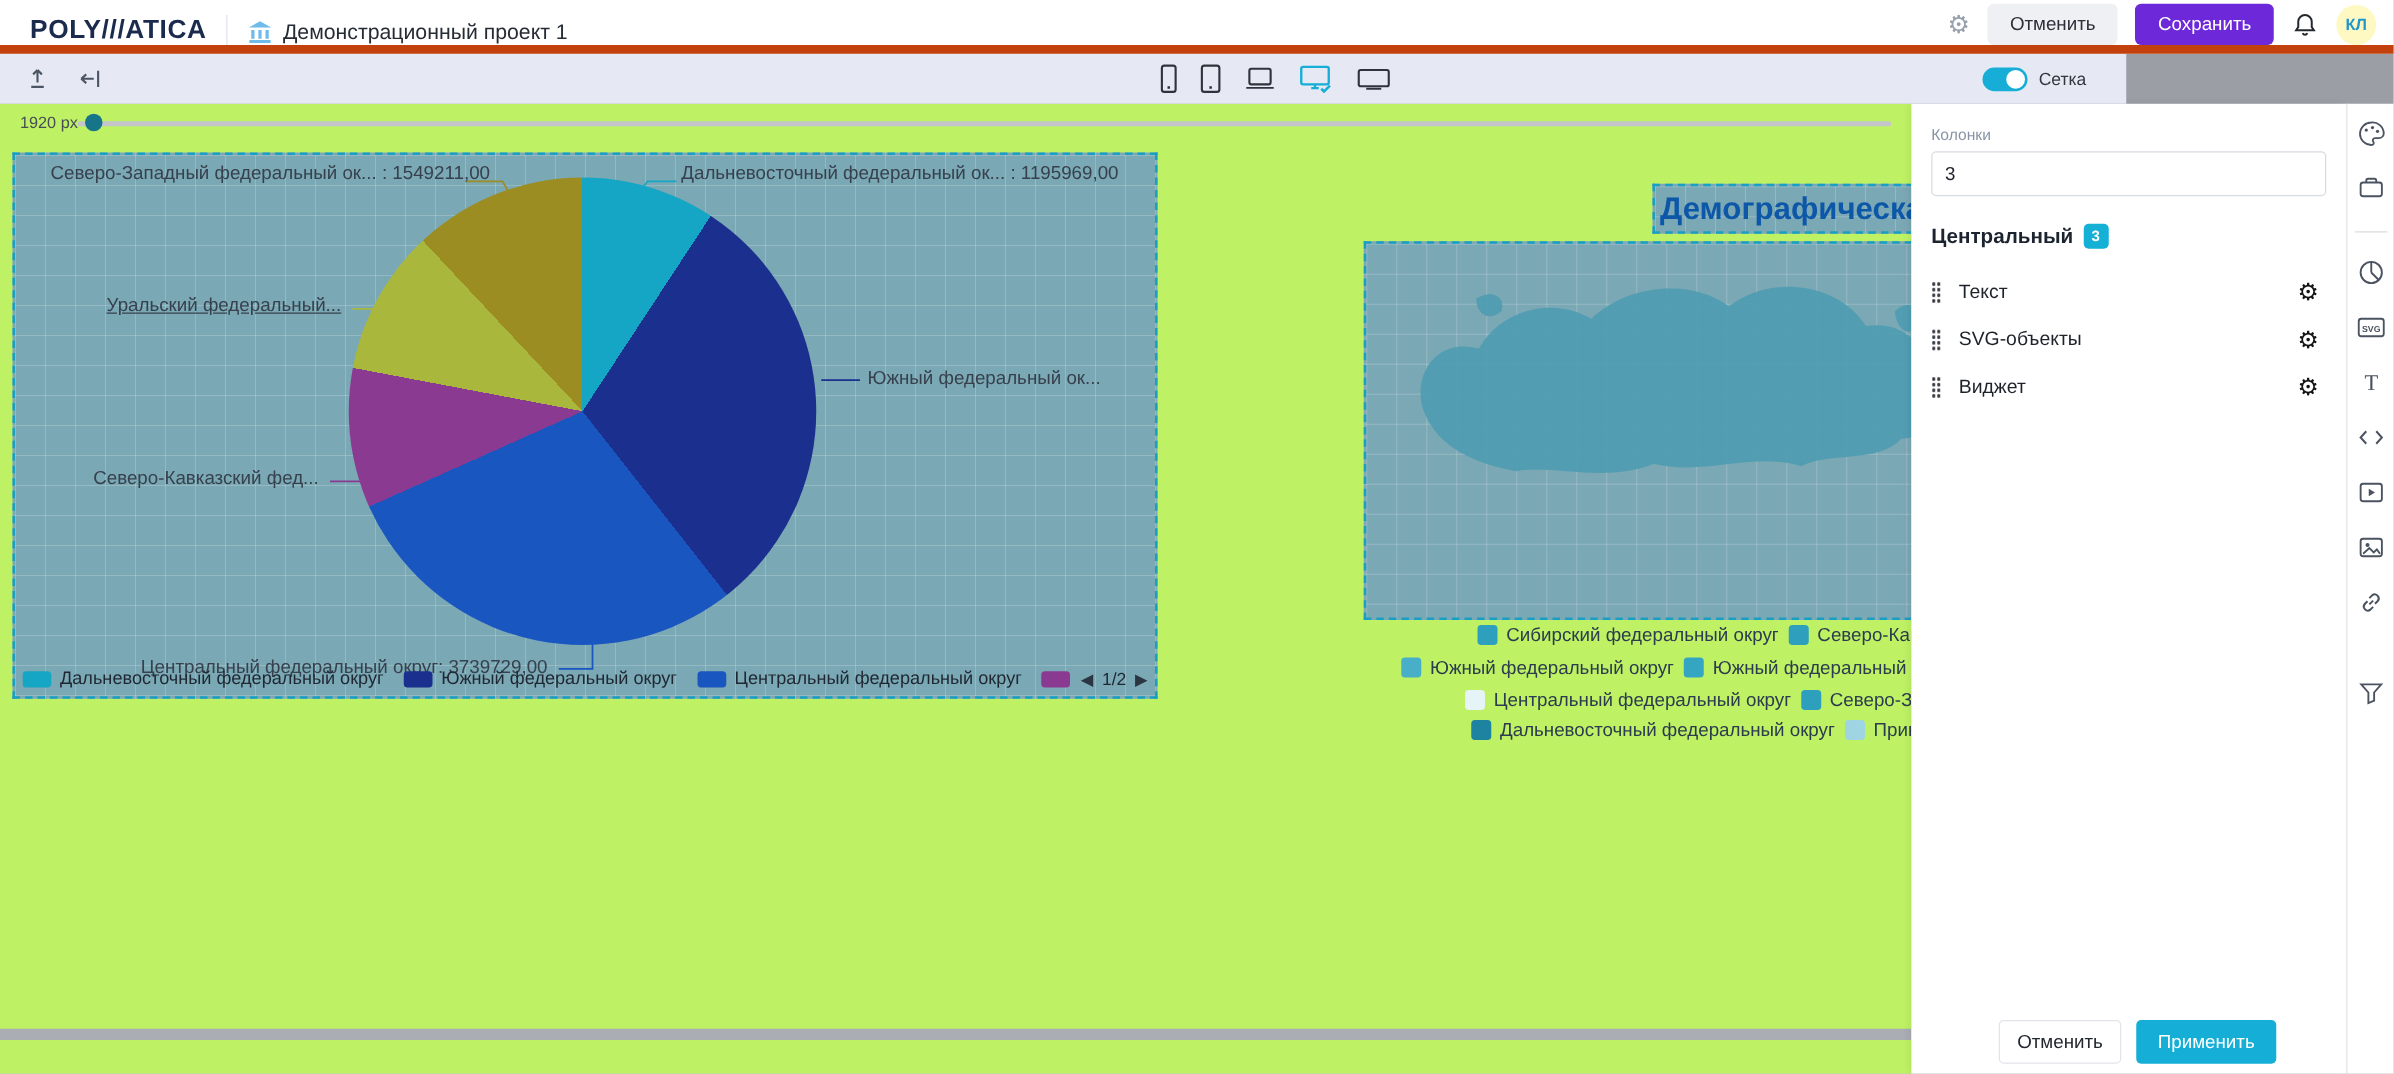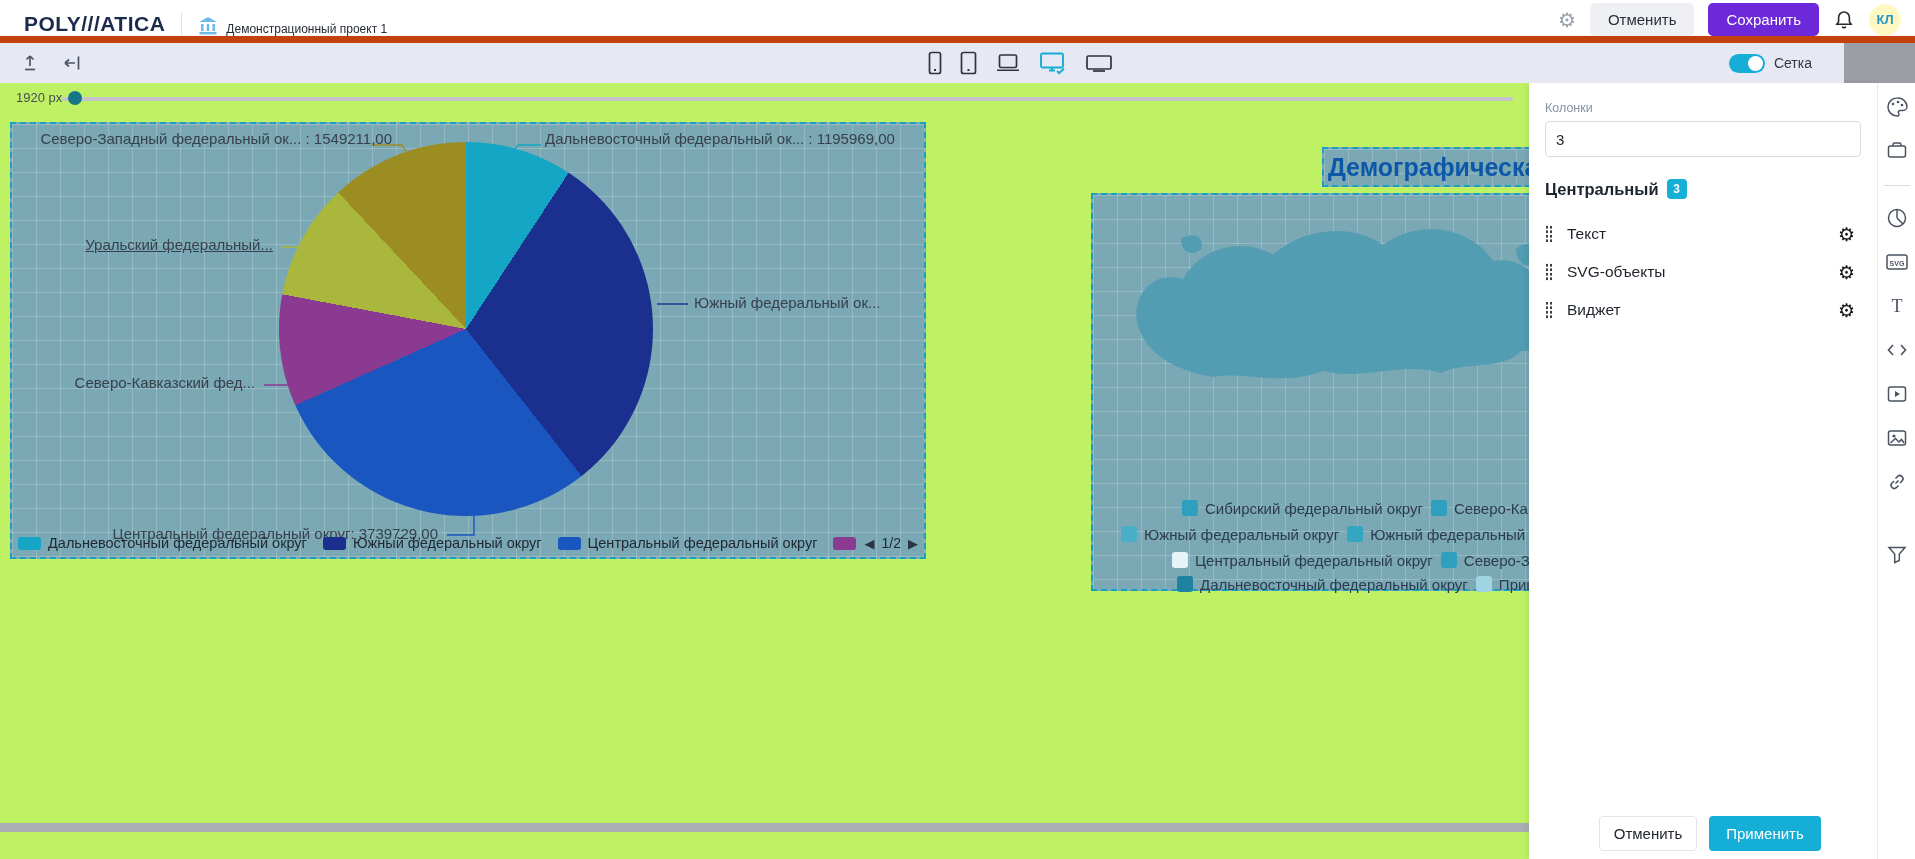--- a/index.html
+++ b/index.html
@@ -4,30 +4,30 @@
 <style>
   * { margin:0; padding:0; box-sizing:border-box; }
   html,body { width:1915px; height:859px; overflow:hidden; font-family:"Liberation Sans", sans-serif; }
   .app { width:1915px; height:859px; position:relative; background:#9b9ea5; }
 
   
   .topbar { position:absolute; top:0; left:0; width:1915px; height:43px; background:#ffffff; border-bottom:7px solid #c2410c; display:flex; align-items:flex-end; padding:0 14px 0 24px; z-index:30; }
   .logo { font-size:21px; font-weight:800; color:#1b2b4e; letter-spacing:.5px; white-space:nowrap; }
   .tb-divider { width:1px; height:24px; background:#e0e3e9; margin:0 16px; }
   .bank-icon { width:20px; height:20px; margin-right:8px; }
-  .proj-title { font-size:12px; color:#262c36; font-weight:500; }
+  .proj-title { font-size:17px; color:#262c36; font-weight:500; }
   .tb-right { margin-left:auto; display:flex; align-items:center; gap:14px; }
   .gear-top { font-size:20px; color:#97a0ad; line-height:1; cursor:pointer; }
   .btn { border:none; border-radius:5px; font-size:15px; padding:8px 18px; cursor:pointer; font-family:inherit; }
   .btn-cancel-top { background:#eef0f4; color:#2a2f38; }
   .btn-save { background:#6d28d9; color:#ffffff; }
   .avatar { width:32px; height:32px; border-radius:50%; background:#fef9c3; color:#2596c8; font-size:13px; font-weight:700; display:flex; align-items:center; justify-content:center; }
 
   
-  .toolbar { position:absolute; top:43px; left:0; width:1844px; height:40px; background:#e6e9f3; display:flex; align-items:center; z-index:25; }
+  .toolbar { position:absolute; top:43px; left:0; width:1701px; height:40px; background:#e6e9f3; display:flex; align-items:center; z-index:25; }
   .tool-left { display:flex; align-items:center; gap:22px; padding-left:20px; }
   .devices { position:absolute; left:928px; top:0; height:40px; display:flex; align-items:center; gap:18px; }
   .grid-toggle-wrap { position:absolute; right:32px; top:0; height:40px; display:flex; align-items:center; gap:9px; }
   .toggle { width:36px; height:19px; background:#16aed6; border-radius:10px; position:relative; cursor:pointer; }
   .toggle .knob { position:absolute; right:2px; top:2px; width:15px; height:15px; border-radius:50%; background:#fff; }
   .grid-label { font-size:14px; color:#33383f; }
 
   
   .workspace { position:absolute; top:83px; left:0; width:1915px; height:776px; }
   .canvas { position:absolute; left:0; top:0; width:1529px; height:776px; overflow:hidden; background:#bef264; }
@@ -36,21 +36,21 @@
   .ruler-track { position:absolute; left:62px; right:16px; top:14px; height:4px; background:#c3c5ca; border-radius:2px; }
   .ruler-dot { position:absolute; left:68px; top:8px; width:14px; height:14px; border-radius:50%; background:#17758a; cursor:pointer; }
 
   .widget { position:absolute; background-color:#7aa8b4; border:2px dashed #1a9fc4;
     background-image:linear-gradient(rgba(255,255,255,.20) 1px, transparent 1px),
                      linear-gradient(90deg, rgba(255,255,255,.20) 1px, transparent 1px);
     background-size:24px 24px; }
   .pie-widget { left:10px; top:39px; width:916px; height:437px; }
   .title-widget { left:1322px; top:64px; width:270px; height:40px; display:flex; align-items:center; }
   .title-widget .txt { font-size:25px; font-weight:700; color:#0c57a8; padding-left:4px; white-space:nowrap; }
-  .map-widget { left:1091px; top:110px; width:620px; height:398px; }
+  .map-widget { left:1091px; top:110px; width:620px; height:303px; }
 
   .pie { position:absolute; left:267px; top:18px; width:374px; height:374px; border-radius:50%; }
   .callout { position:absolute; font-size:15px; color:#37414e; white-space:nowrap; }
   .conn { position:absolute; left:0; top:0; pointer-events:none; }
 
   .pie-legend { position:absolute; left:6px; right:64px; bottom:3px; height:22px; display:flex; align-items:center; gap:16px; overflow:hidden; white-space:nowrap; }
   .pl-item { display:flex; align-items:center; gap:7px; font-size:14.5px; color:#1f2733; flex:0 0 auto; cursor:pointer; }
   .pl-sw { width:23px; height:13px; border-radius:3px; flex:0 0 auto; }
   .pie-pager { position:absolute; right:6px; bottom:3px; height:22px; display:flex; align-items:center; gap:7px; font-size:14px; color:#1f2733; }
   .pager-arrow { font-size:13px; color:#2b3642; cursor:pointer; }

